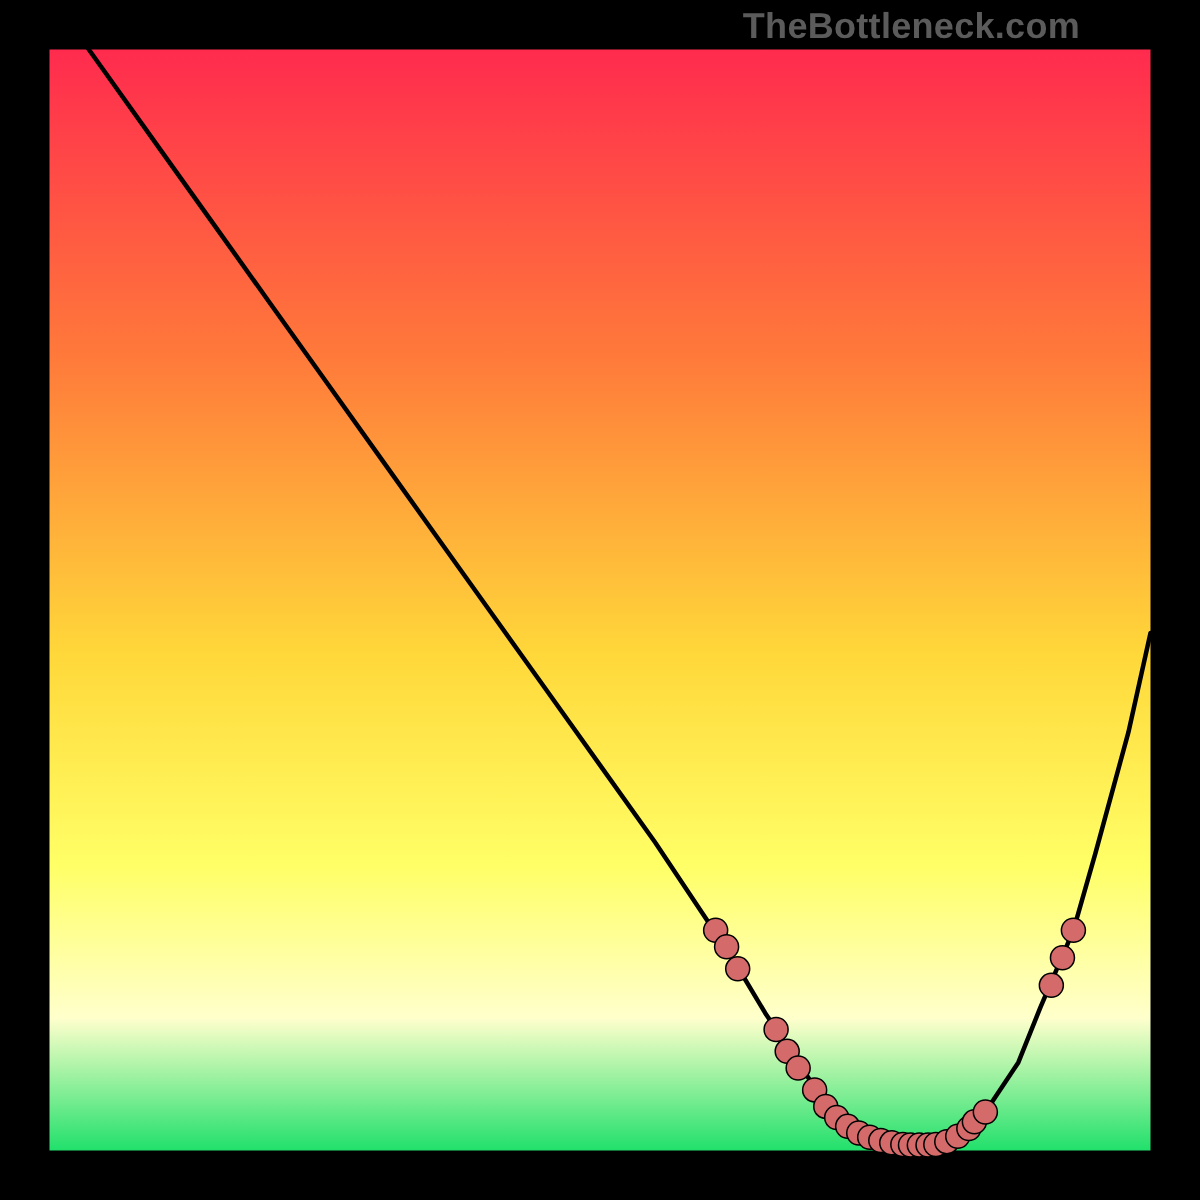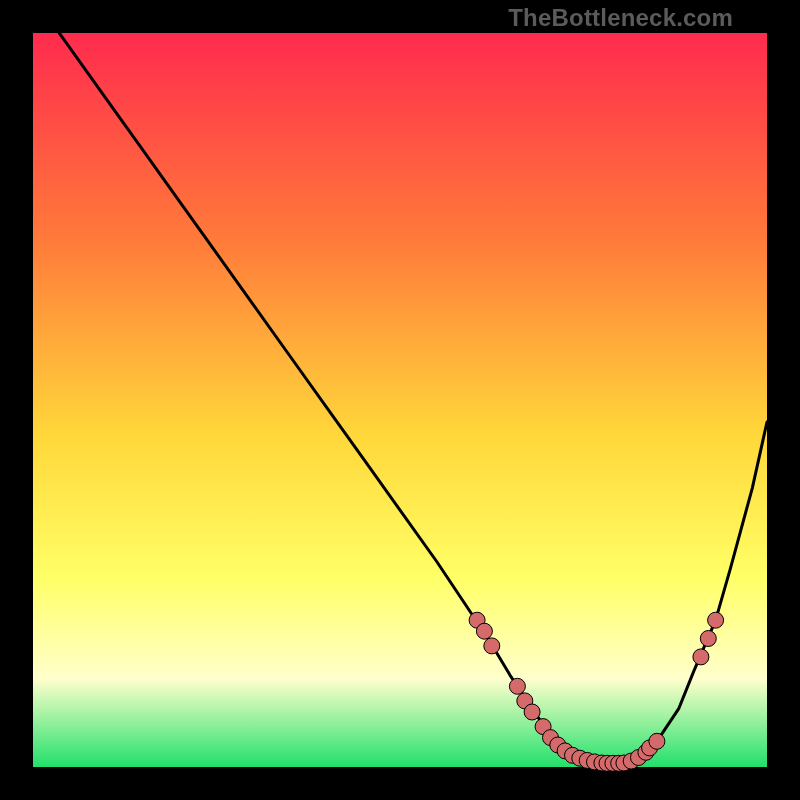--- a/index.html
+++ b/index.html
@@ -9,21 +9,20 @@
     height: 800px;
     background: #000000;
     overflow: hidden;
     font-family: Arial, Helvetica, sans-serif;
   }
   .stage {
     position: relative;
     width: 732px;
     height: 800px;
     background: #000000;
-    padding-left: 13px;
   }
   .watermark {
     position: absolute;
     top: 4px;
     right: 12px;
     color: #5b5b5b;
     font-size: 24px;
     font-weight: 600;
     letter-spacing: 0.2px;
     z-index: 10;

